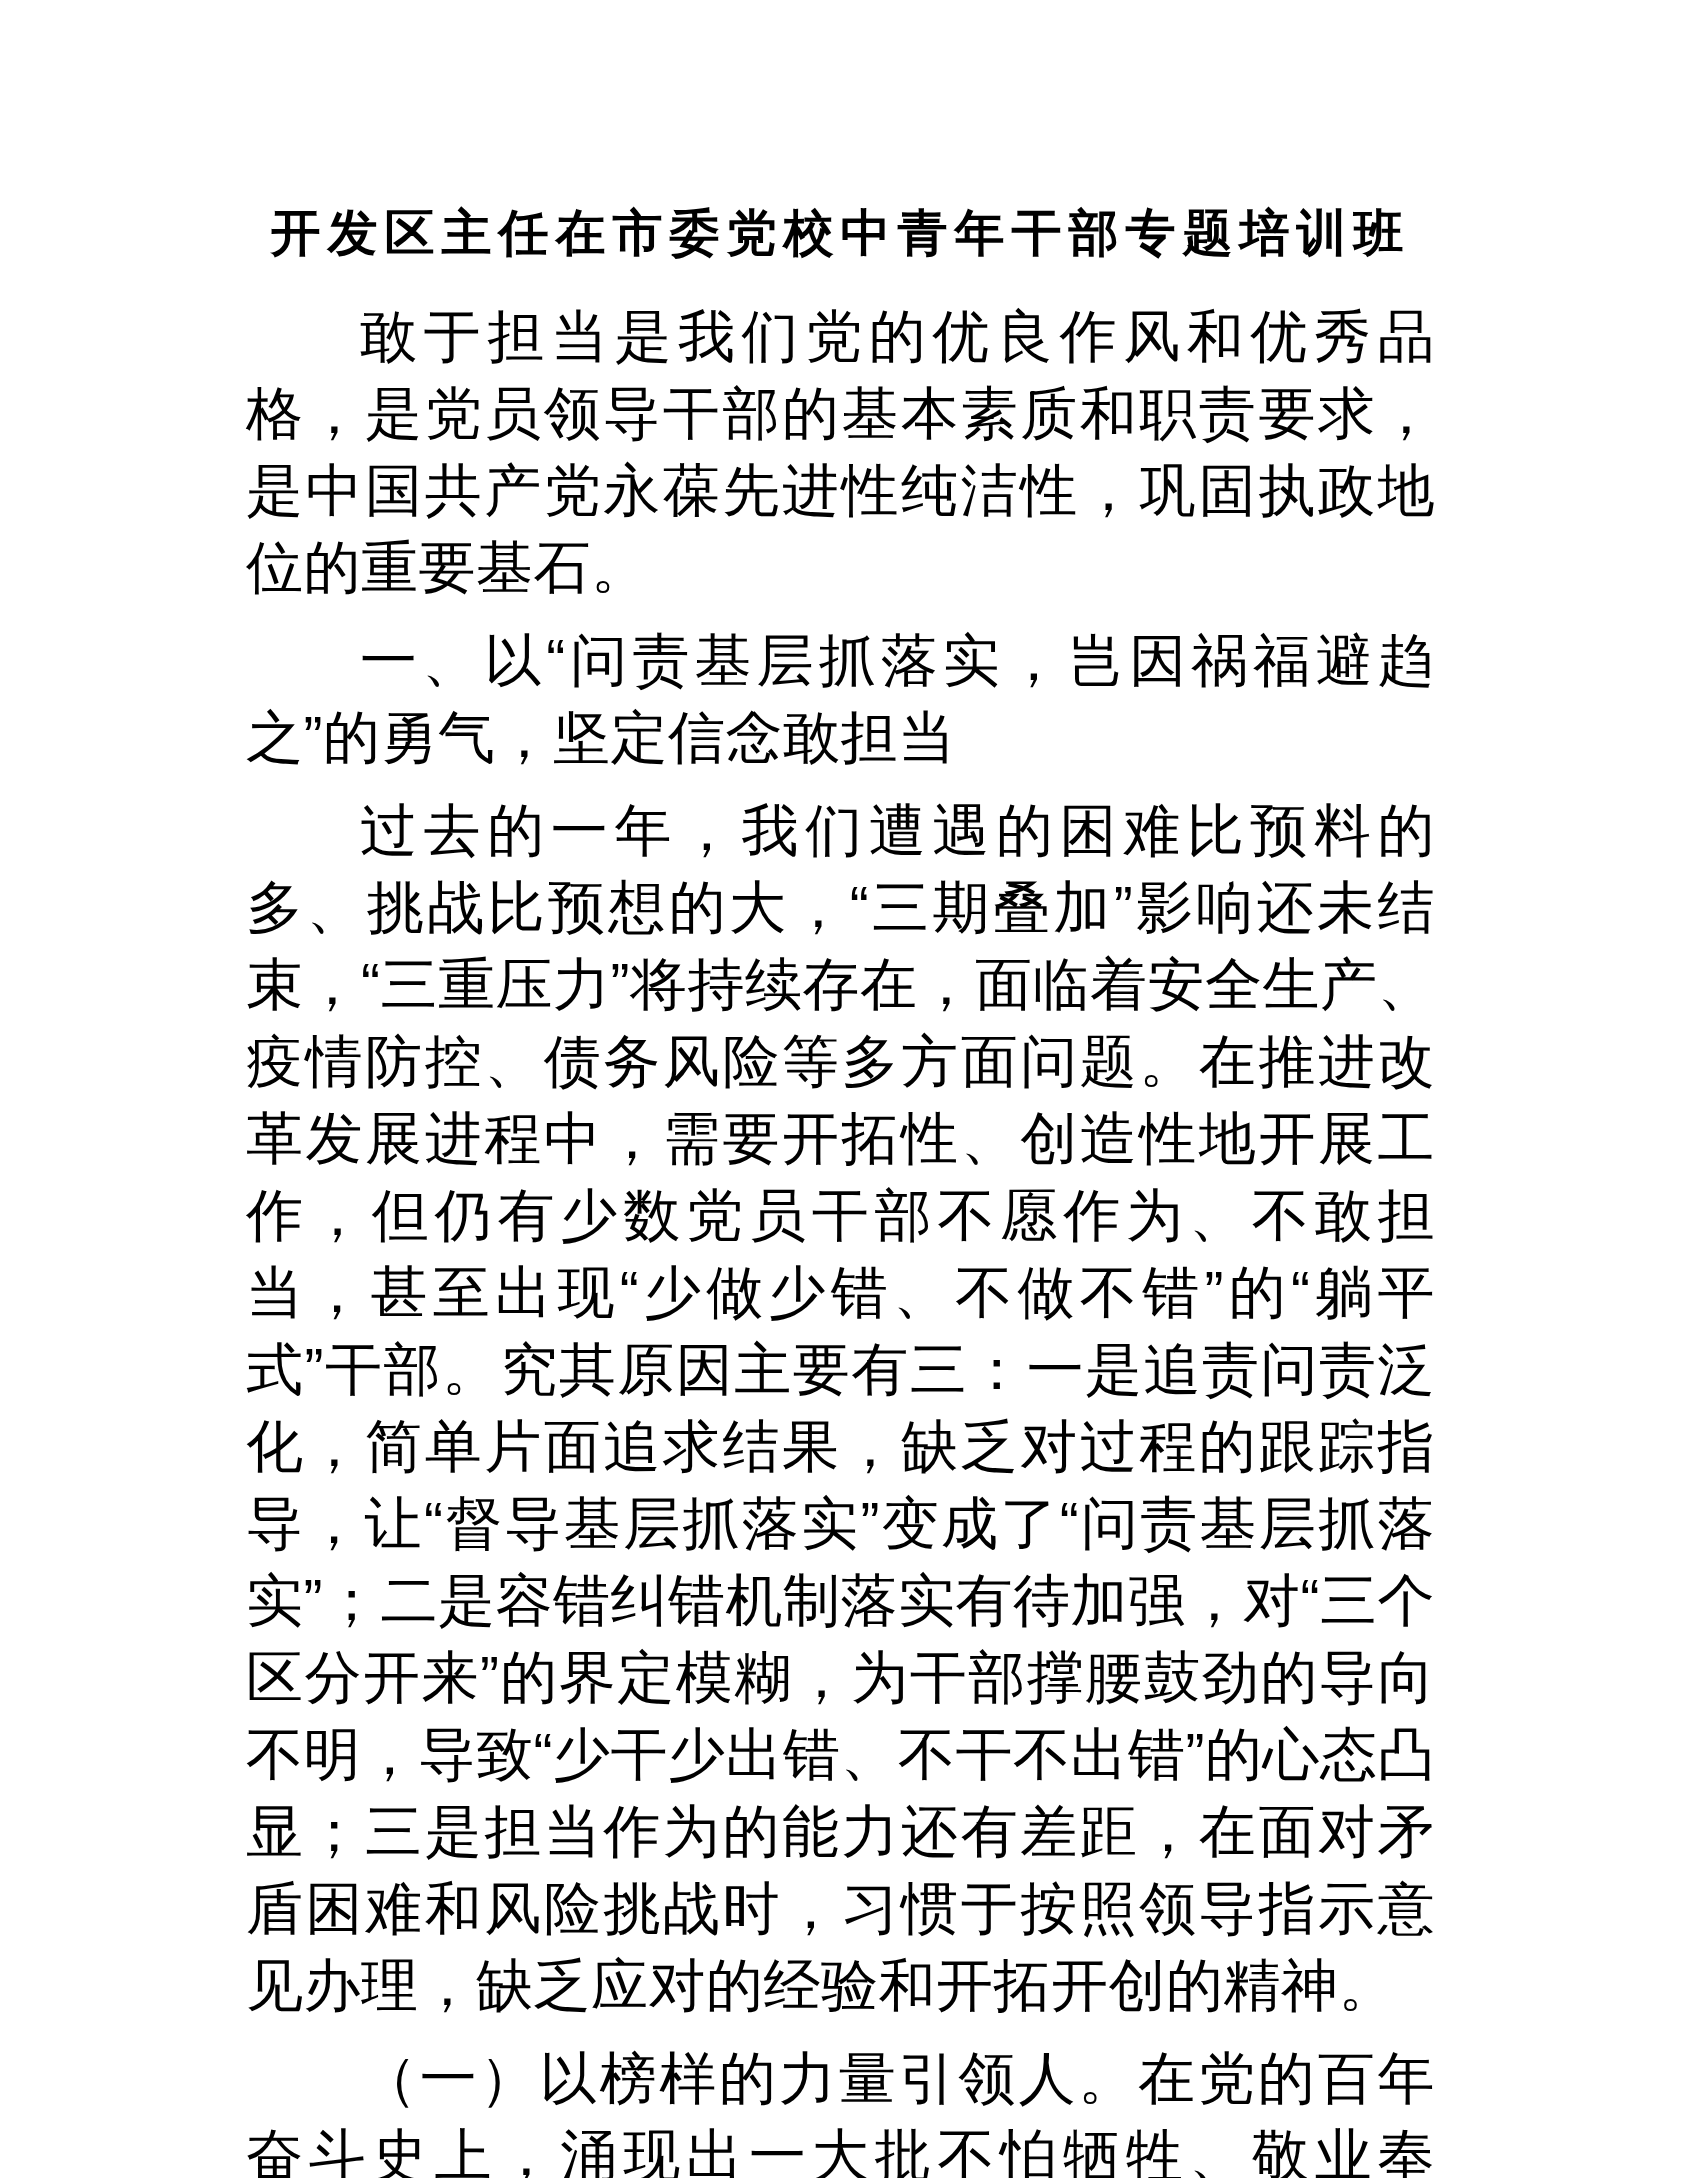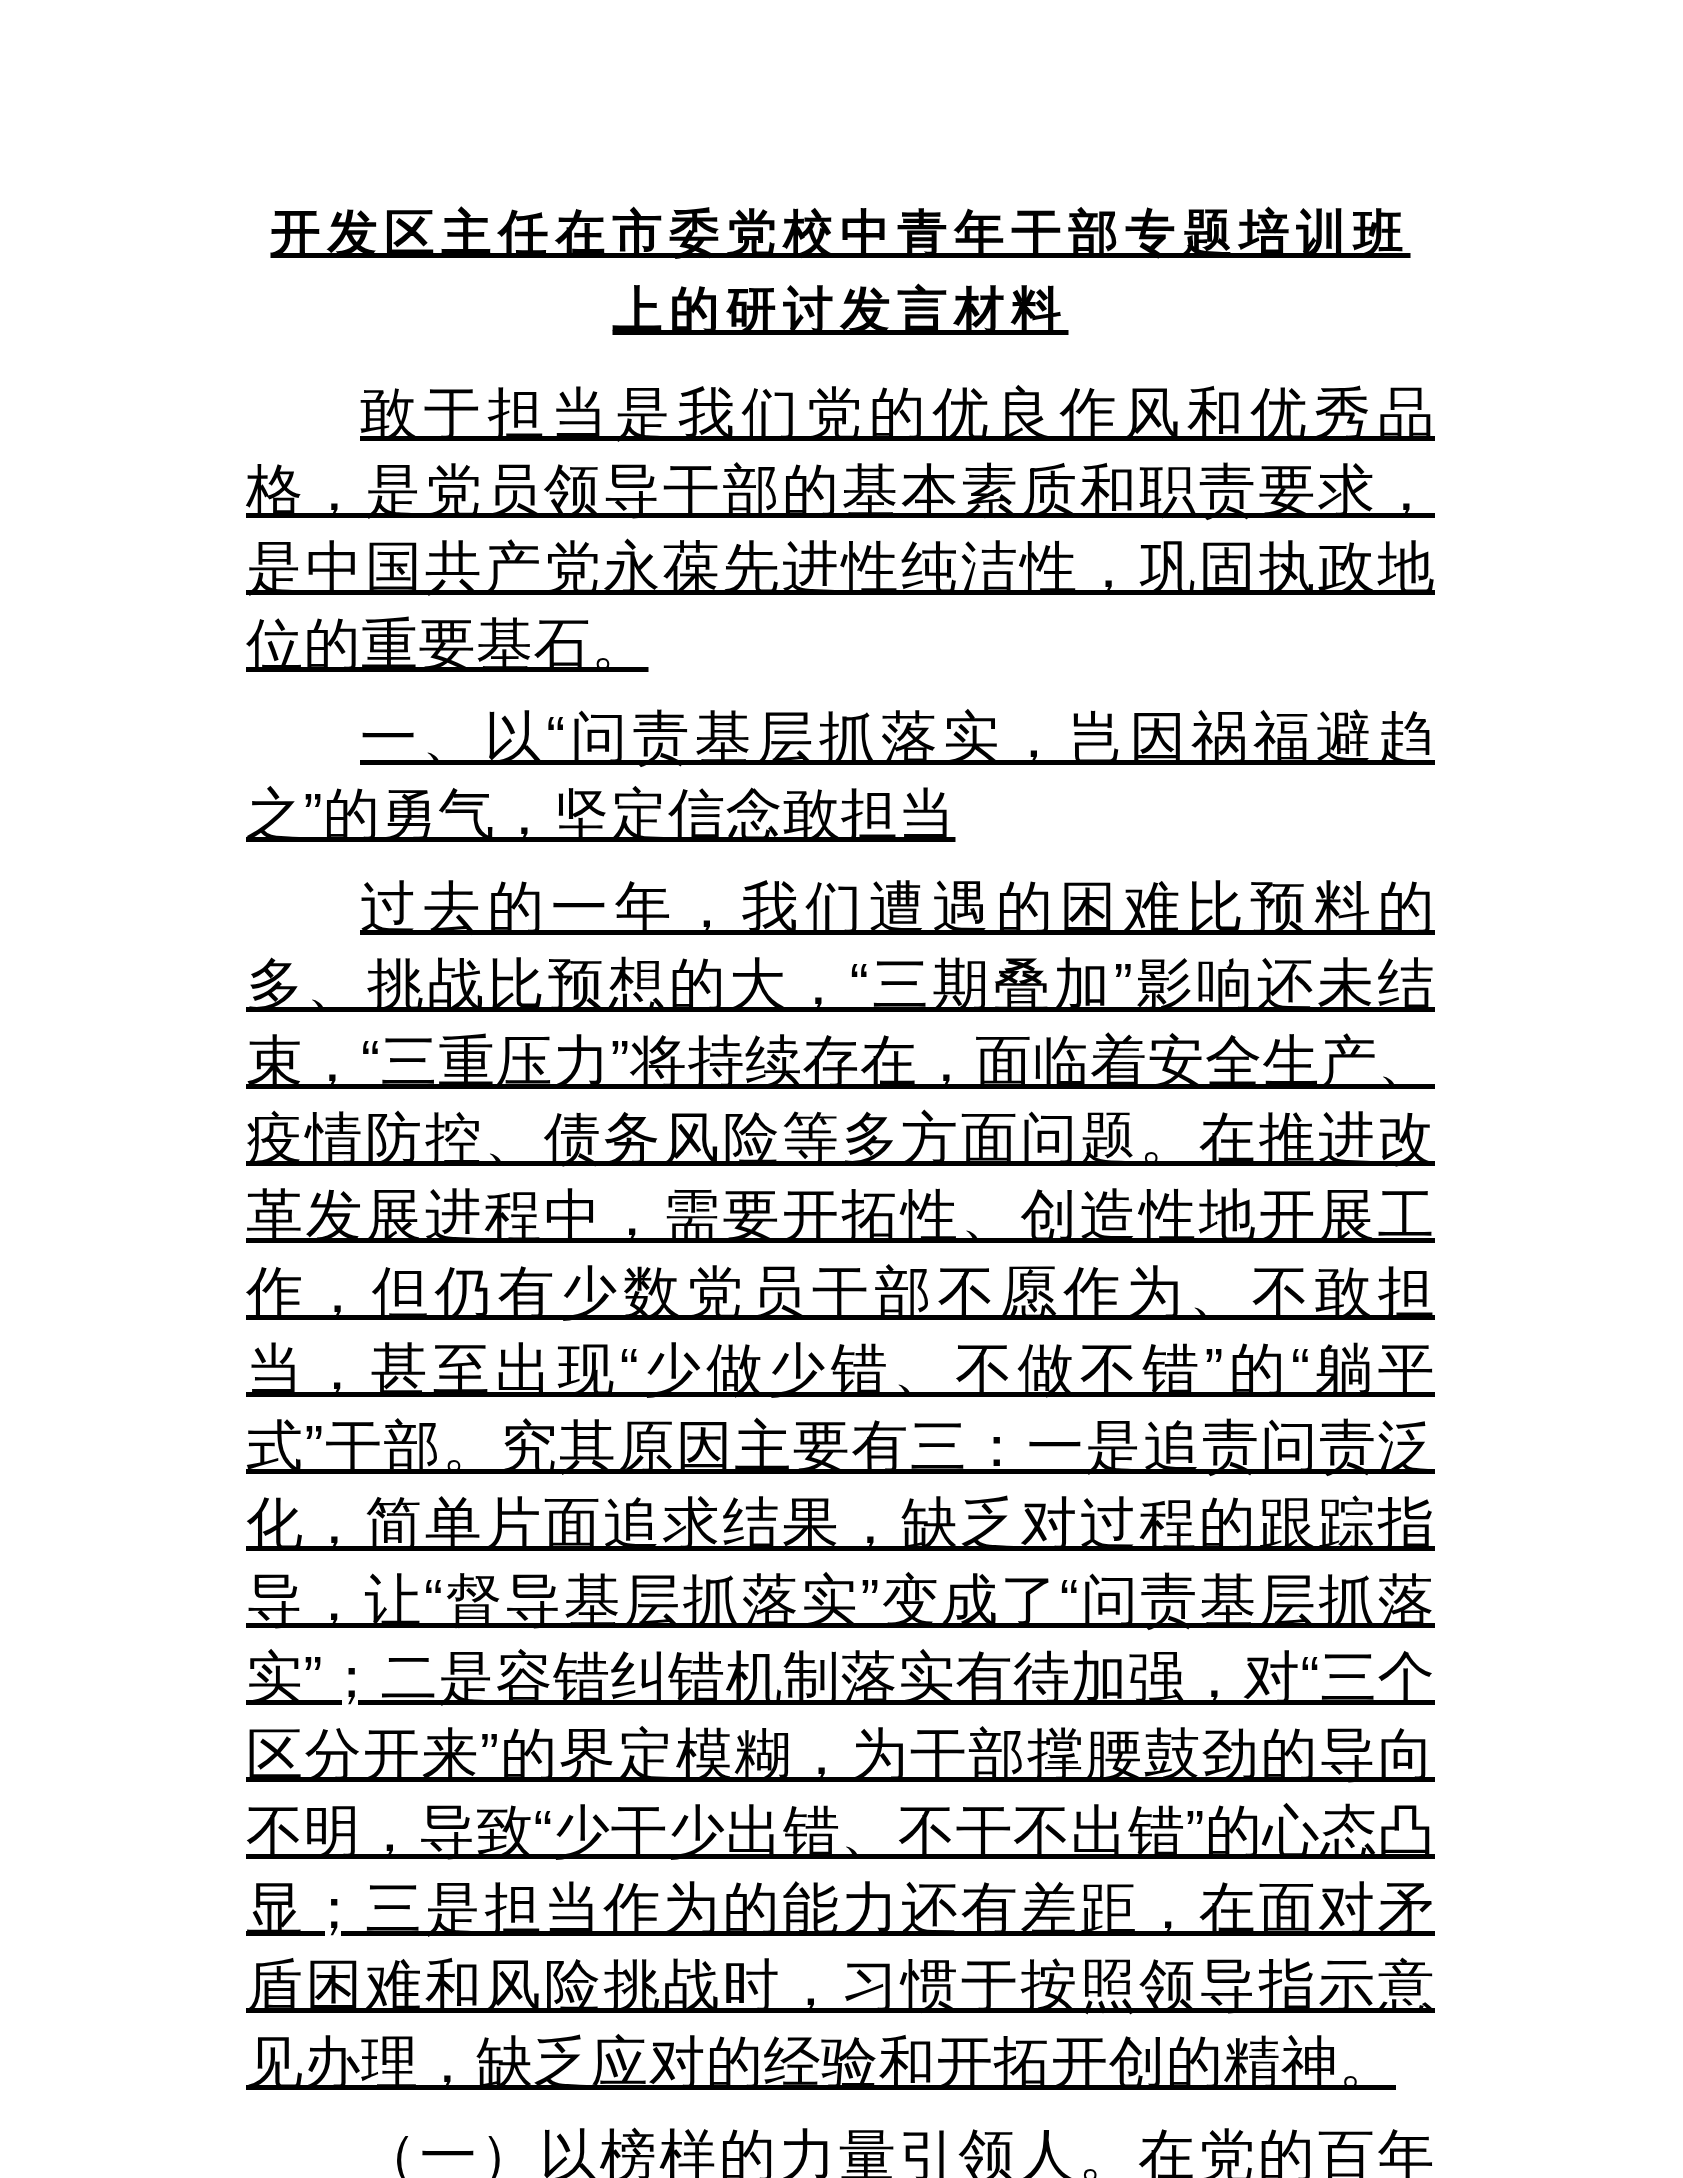--- a/index.html
+++ b/index.html
@@ -6,21 +6,20 @@
     margin: 0;
     padding: 0;
     background: #ffffff;
   }
   .page {
     position: relative;
     width: 1683px;
     height: 2178px;
     background: #ffffff;
     overflow: hidden;
-    text-decoration: underline;
   }
   .doc {
     box-sizing: border-box;
     width: 100%;
     height: 100%;
     padding: 195px 248px 0 246px;
     color: #000000;
     font-family: "Liberation Sans", "DejaVu Sans", sans-serif;
   }
   .title {
@@ -44,21 +43,20 @@
     letter-spacing: 0.5px;
   }
 </style>
 </head>
 <body>
 
 <div class="page">
   <div class="doc">
     <h1 class="title">
       <span class="title-line">开发区主任在市委党校中青年干部专题培训班</span>
-      <span class="title-line">上的研讨发言材料</span>
     </h1>
 
     <p class="para">敢于担当是我们党的优良作风和优秀品格，是党员领导干部的基本素质和职责要求，是中国共产党永葆先进性纯洁性，巩固执政地位的重要基石。</p>
 
     <p class="para">一、以“问责基层抓落实，岂因祸福避趋之”的勇气，坚定信念敢担当</p>
 
     <p class="para">过去的一年，我们遭遇的困难比预料的多、挑战比预想的大，“三期叠加”影响还未结束，“三重压力”将持续存在，面临着安全生产、疫情防控、债务风险等多方面问题。在推进改革发展进程中，需要开拓性、创造性地开展工作，但仍有少数党员干部不愿作为、不敢担当，甚至出现“少做少错、不做不错”的“躺平式”干部。究其原因主要有三：一是追责问责泛化，简单片面追求结果，缺乏对过程的跟踪指导，让“督导基层抓落实”变成了“问责基层抓落实”；二是容错纠错机制落实有待加强，对“三个区分开来”的界定模糊，为干部撑腰鼓劲的导向不明，导致“少干少出错、不干不出错”的心态凸显；三是担当作为的能力还有差距，在面对矛盾困难和风险挑战时，习惯于按照领导指示意见办理，缺乏应对的经验和开拓开创的精神。</p>
 
     <p class="para">（一）以榜样的力量引领人。在党的百年奋斗史上，涌现出一大批不怕牺牲、敬业奉献、攻坚克难的先进典型。要常态</p>
   </div>

